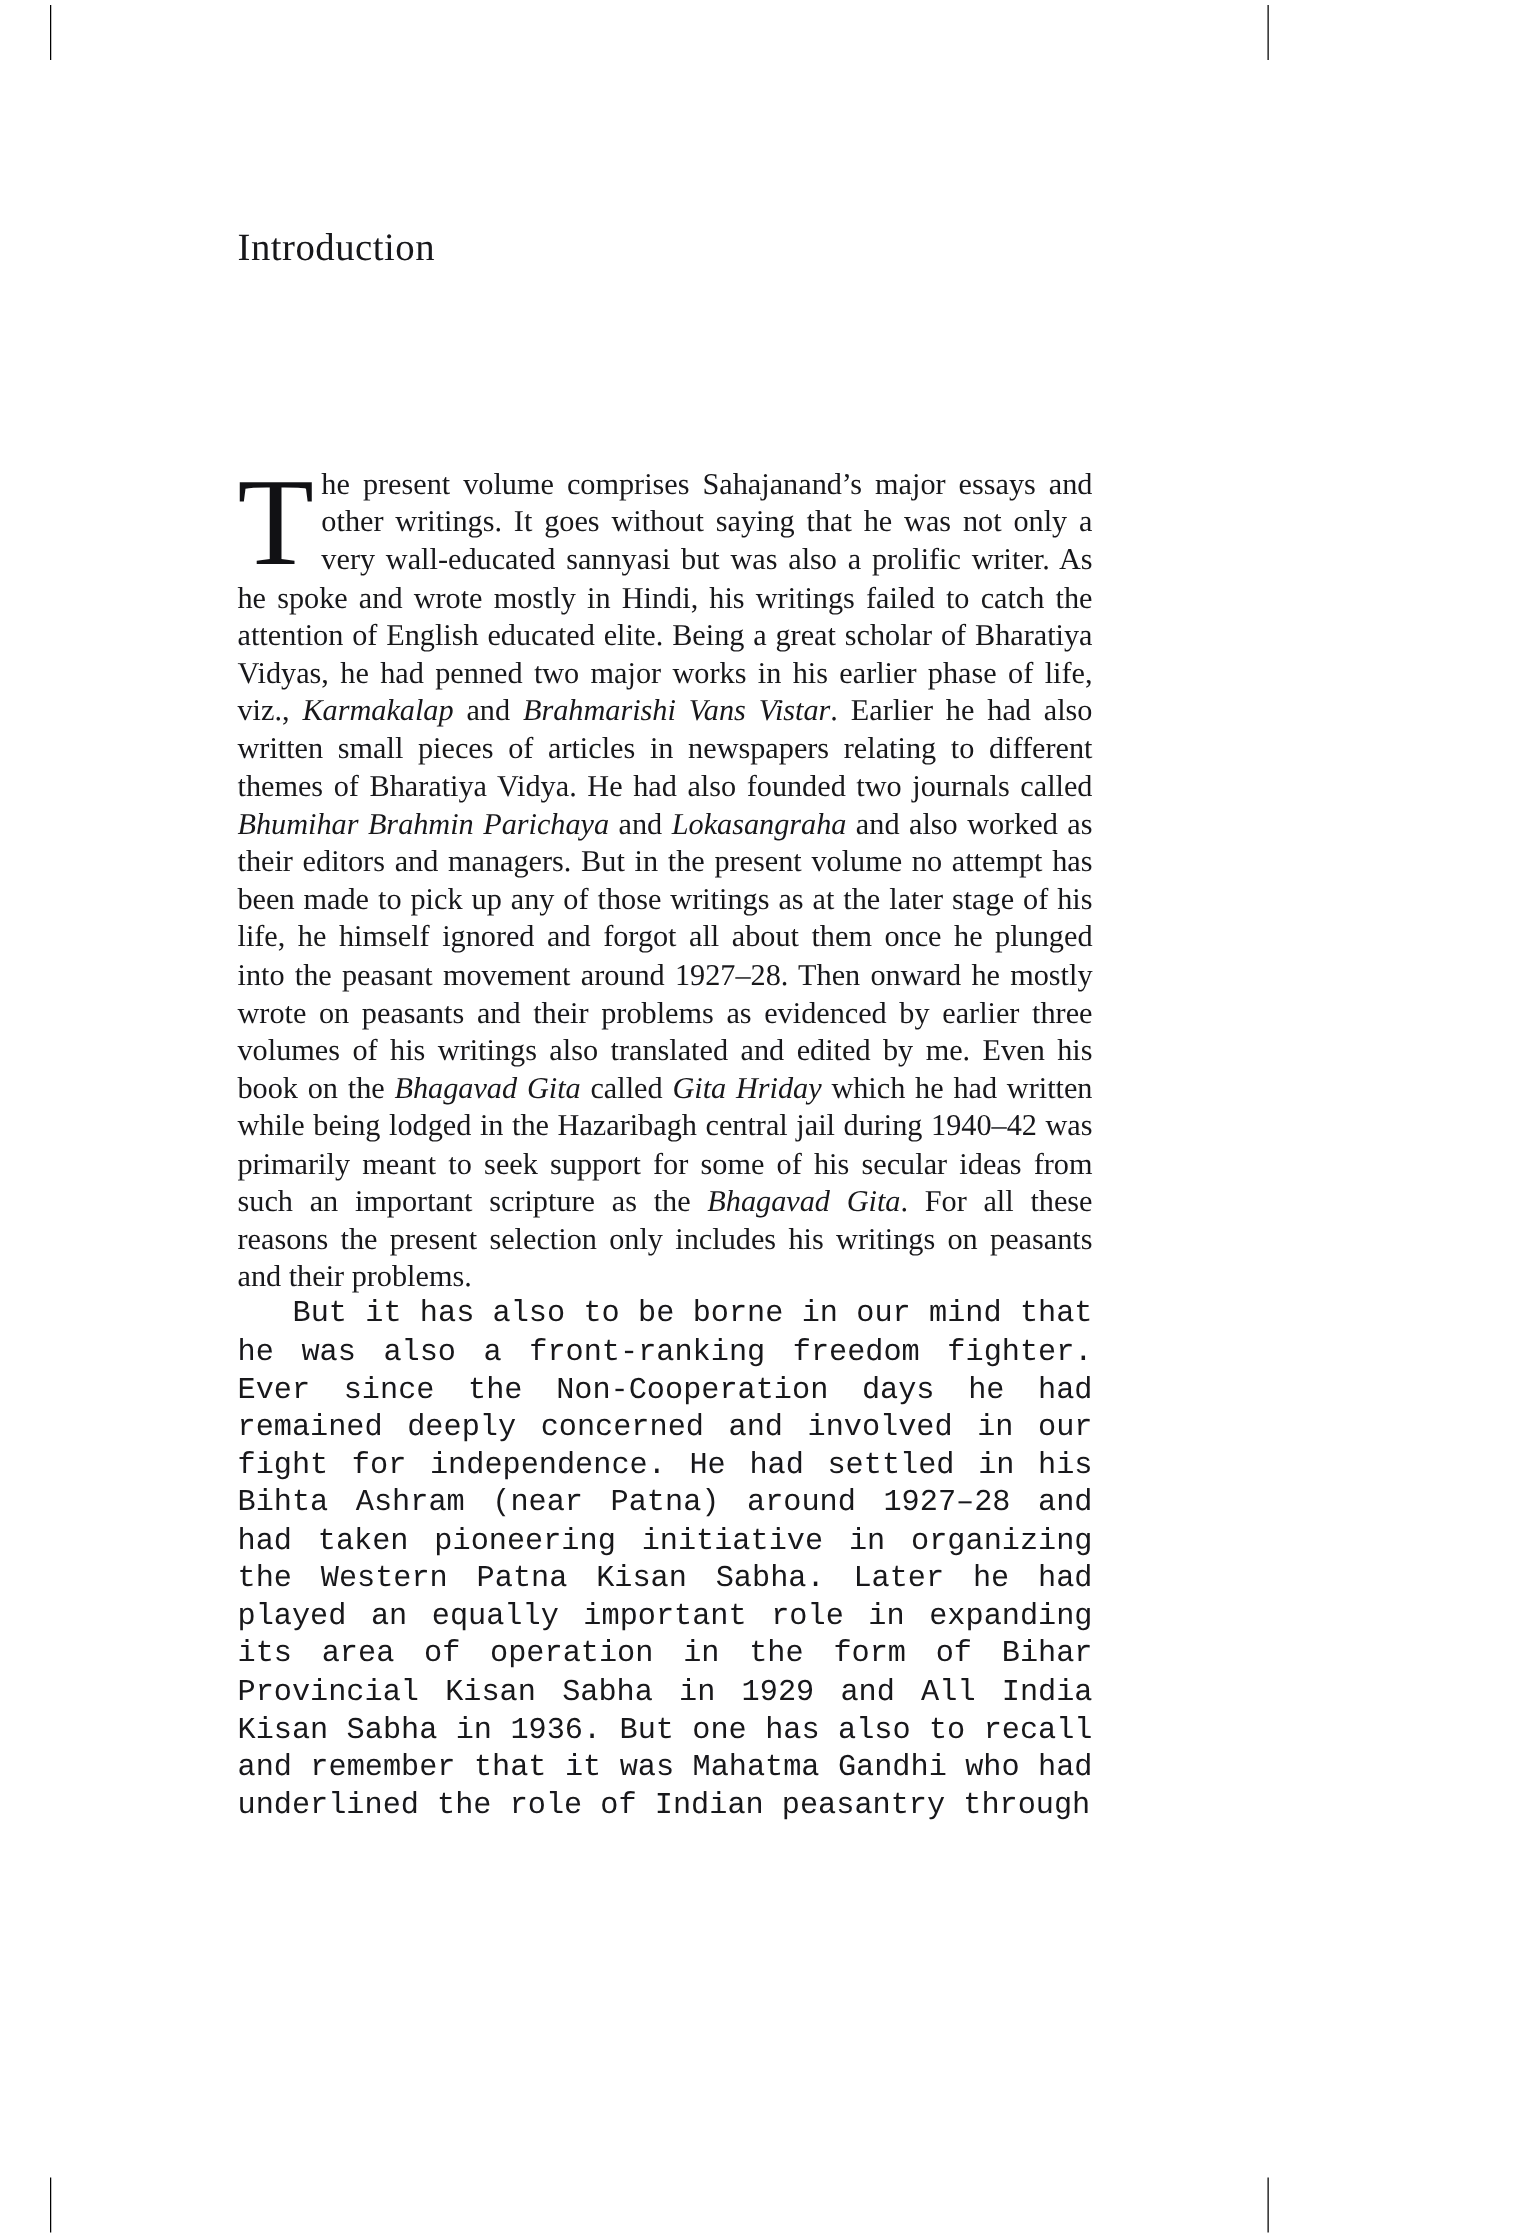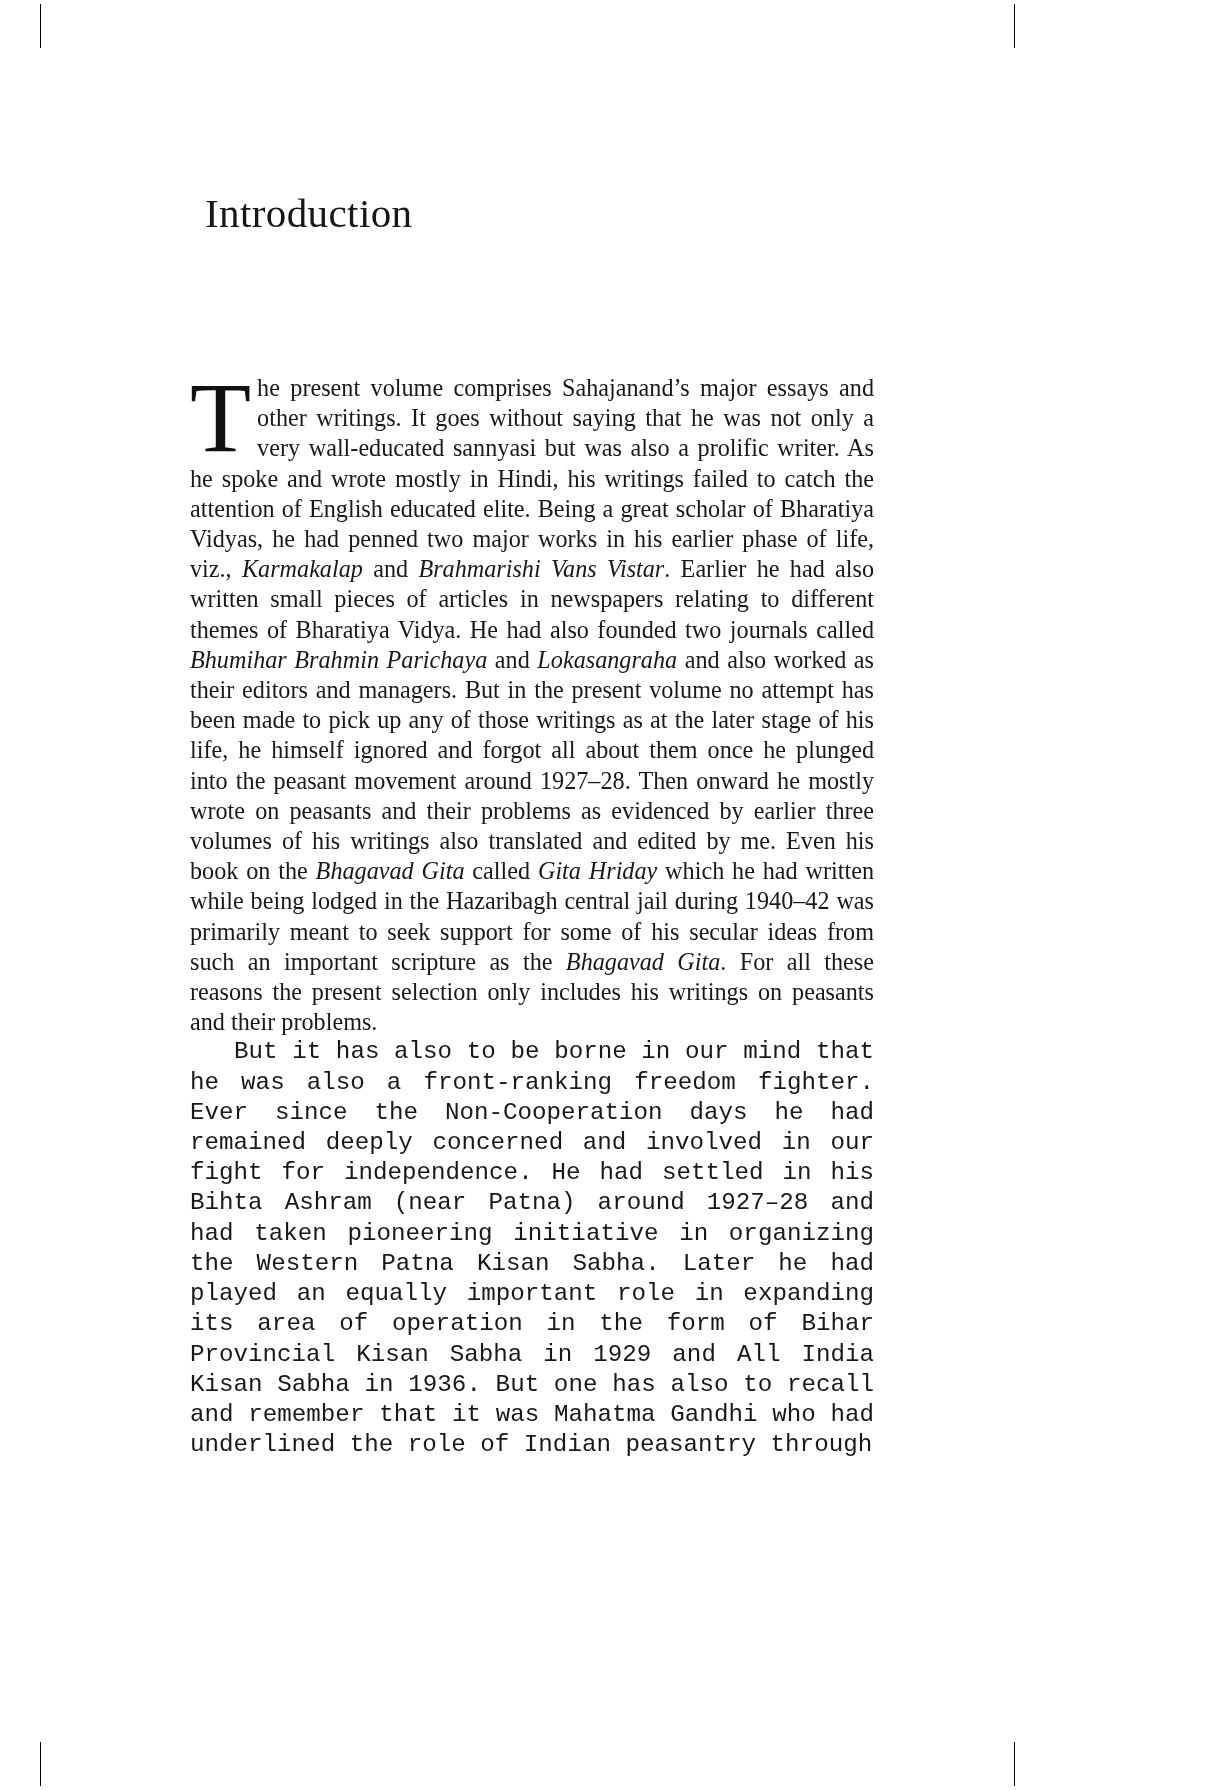--- a/index.html
+++ b/index.html
@@ -28,26 +28,26 @@
 
   .crop-tl-v { left: 40px;   top: 4px; }
   .crop-tr-v { left: 1014px; top: 4px; }
   .crop-bl-v { left: 40px;   top: 1742px; }
   .crop-br-v { left: 1014px; top: 1742px; }
 
   .chapter-title {
     position: absolute;
     left: 190px;
     top: 178px;
-    font-size: 41px;
+    font-size: 31px;
     line-height: 40px;
     letter-spacing: 0.4px;
     color: #17171a;
     font-weight: normal;
-    margin: 15px;
+    margin: 0;
     white-space: nowrap;
   }
 
   .body-block {
     position: absolute;
     left: 190px;
     top: 373px;
     width: 684px;
   }
 

